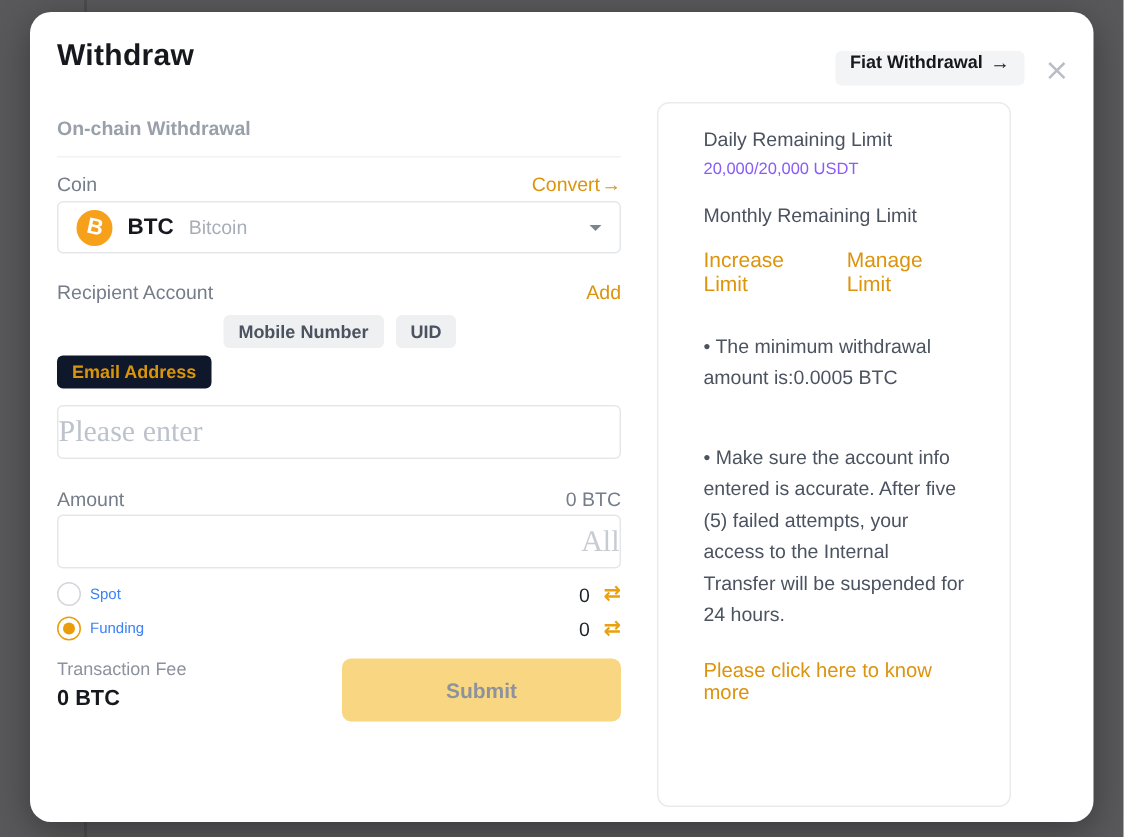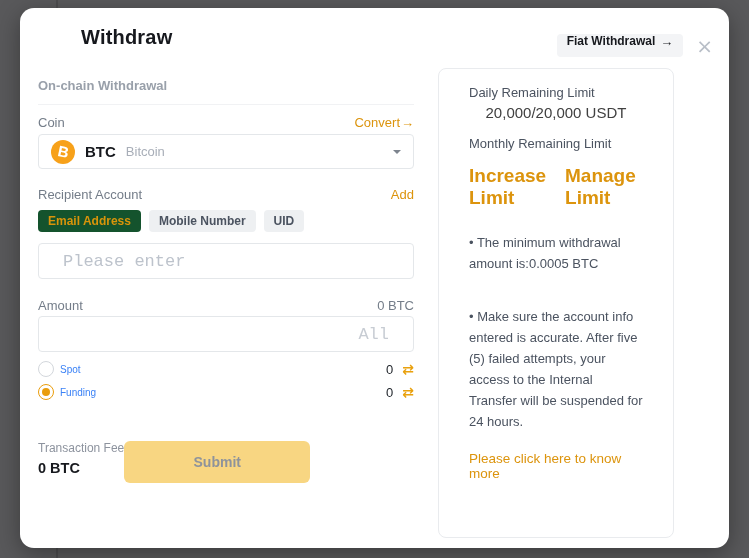--- a/index.html
+++ b/index.html
@@ -12,21 +12,21 @@
   }
   .bg-line { position:absolute; left:56px; top:0; width:2px; height:100%; background:#4d4d4f; }
 
   .modal {
     position:absolute; left:20px; top:8px; width:709px; height:540px;
     background:#ffffff; border-radius:14px;
     box-shadow:0 6px 24px rgba(0,0,0,.35);
   }
 
   
-  .page-title { position:absolute; left:18px; top:18px; font-size:20px; font-weight:700; color:#16181d; letter-spacing:.2px;margin-left:43px; }
+  .page-title { position:absolute; left:18px; top:18px; font-size:20px; font-weight:700; color:#16181d; letter-spacing:.2px; }
   .header-right { position:absolute; right:16px; top:26px; display:flex; align-items:center; gap:13px; }
   .fiat-btn {
     background:#f3f4f6; border:none; border-radius:4px; height:23px; padding:0 10px;
     display:flex; align-items:flex-start; gap:5px;
     font-family:inherit; font-size:12px; font-weight:700; color:#16181d; cursor:pointer;
   }
   .fiat-btn .arrow { font-weight:400; font-size:13px; }
   .close-x { color:#b8bec7; font-size:20px; font-weight:400; line-height:14px; cursor:pointer; font-family:"DejaVu Sans", sans-serif; }
 
   
@@ -48,55 +48,55 @@
   .btc-icon { width:24px; height:24px; border-radius:50%; background:#f7a11a; color:#fff;
     display:flex; align-items:center; justify-content:center; font-size:15px; font-weight:700; flex:none; }
   .btc-icon span { display:block; transform:rotate(12deg); }
   .coin-symbol { font-size:15px; font-weight:700; color:#16181d; }
   .coin-name { font-size:13px; color:#a8aeb8; }
   .caret { margin-left:auto; width:0; height:0; border-left:4px solid transparent; border-right:4px solid transparent; border-top:4px solid #7d848e; }
 
   .chips { margin-top:8px; display:flex; gap:8px; }
   .chip { height:22px; padding:0 10px; display:flex; align-items:center; border-radius:4px;
     font-size:12px; font-weight:700; background:#eef0f2; color:#4b5360; cursor:pointer; }
-  .chip.active { background:#14532d; color:#d9940a; }
+  .chip.active { background:#0f172a; color:#d9940a;margin-top:27px; }
 
   .text-input {
     margin-top:11px; width:100%; height:36px; border:1px solid #e4e7ea; border-radius:4px;
-    padding:0 24px; font-family:Liberation Mono, monospace; font-size:17px; color:#1e2329; outline:none; display:block;
+    padding:0 0; font-family:Liberation Serif, serif; font-size:20px; color:#1e2329; outline:none; display:block;
   }
   .text-input::placeholder { color:#bdc3cc; }
   .amount-input { margin-top:3px; text-align:right; }
   .amount-input::placeholder { color:#c7ccd3; }
 
   .acct-row { margin-top:8px; display:flex; align-items:center; height:18px; cursor:pointer; }
   .radio { width:16px; height:16px; border-radius:50%; border:1px solid #d3d7dc; flex:none; position:relative; background:#fff; }
   .radio.checked { border:1.5px solid #ea9d0c; }
   .radio.checked::after { content:""; position:absolute; left:50%; top:50%; width:8px; height:8px; margin:-4px 0 0 -4px; border-radius:50%; background:#ea9d0c; }
   .acct-name { margin-left:6px; font-size:10px; color:#3b82f6; }
   .acct-right { margin-left:auto; display:flex; align-items:center; gap:9px; }
   .acct-value { font-size:13px; color:#1e2329; }
   .swap-icon { color:#e9a10e; font-size:14px; font-weight:700; font-family:"DejaVu Sans", sans-serif; cursor:pointer; line-height:1; }
 
-  .footer { margin-top:40px; display:flex; align-items:flex-start; }
+  .footer { margin-top:11px; display:flex; justify-content:space-between; align-items:flex-start; }
   .fee-label { font-size:12px; color:#8d939e; }
   .fee-value { margin-top:5px; font-size:14.5px; font-weight:700; color:#16181d; }
   .submit-btn { width:186px; height:42px; background:#f8d682; border:none; border-radius:6px;
     font-family:inherit; font-size:14px; font-weight:700; color:#8e939b; cursor:pointer; }
 
   
   .info-col {
     position:absolute; left:418px; top:60px; width:236px; height:470px;
     border:1px solid #e9ebee; border-radius:8px; padding:15px 30px; background:#fff;
   }
   .info-label { font-size:13px; color:#4b5360; line-height:17px; }
-  .info-value { font-size:15px; color:#404040; line-height:18px; margin-top:3px;text-align:center; }
+  .info-value { font-size:11px; color:#8b5cf6; line-height:18px; margin-top:3px; }
   .info-pair { margin-bottom:13px; }
   .info-links { margin-top:9px; display:flex; gap:14px; }
-  .info-links .link { font-size:19px;font-weight:bold; }
+  .info-links .link { font-size:14px; }
   .info-bullet { font-size:13px; color:#4b5360; line-height:21px; }
   .b1 { margin-top:23px; }
   .b2 { margin-top:32px; }
   .info-more { margin-top:19px; font-size:13.5px; color:#dc940d; cursor:pointer; }
 </style>
 </head>
 <body>
 
 <div class="bg-line"></div>
 

